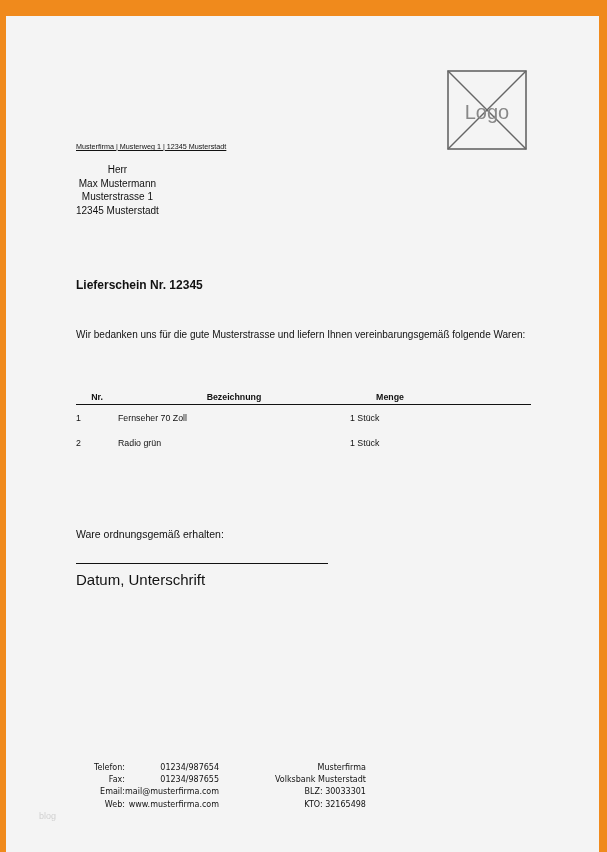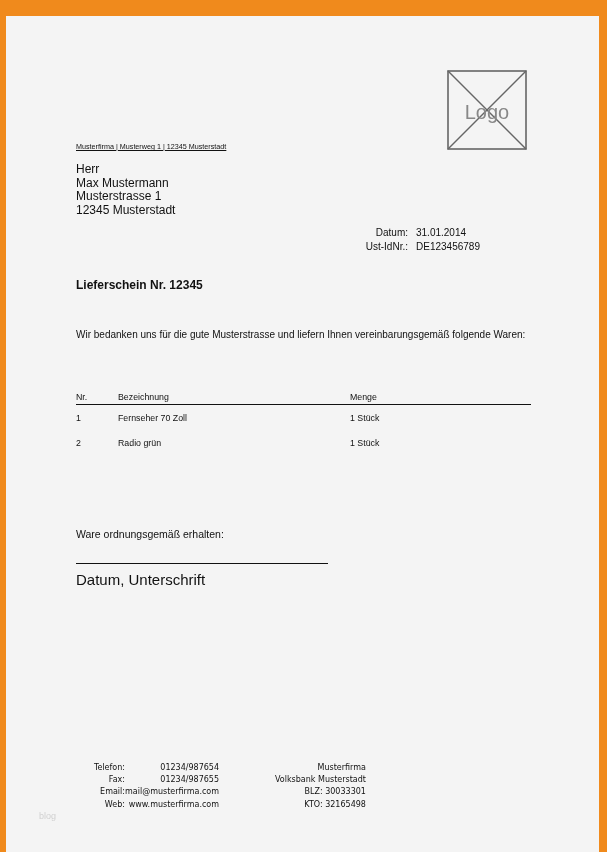--- a/index.html
+++ b/index.html
@@ -15,30 +15,30 @@
     }
     .abs { position: absolute; }
     .logo {
       left: 440px; top: 53px; width: 82px; height: 82px;
     }
     .logo svg { display: block; }
     .sender-line {
       left: 70px; top: 126px; font-size: 7.2px; text-decoration: underline;
       white-space: nowrap;
     }
-    .recipient { left: 70px; top: 147px; font-size: 12px; line-height: 13.5px; }
+    .recipient { left: 70px; top: 147px; font-size: 10px; line-height: 13.5px; text-align: center; }
     .meta { left: 350px; top: 210px; font-size: 10px; line-height: 13.5px; }
     .meta-row { display: flex; }
     .meta-label { width: 52px; text-align: right; margin-right: 8px; }
     .title { left: 70px; top: 262px; font-size: 12px; font-weight: bold; }
     .intro { left: 70px; top: 312px; width: 460px; font-size: 10px; line-height: 14px; }
     .table { left: 70px; top: 375px; width: 455px; font-size: 8.8px; }
     .thead {
-      display: flex; font-weight: normal; border-bottom: 1px solid #111;
-      height: 13px; line-height: 13px;
+      display: flex; font-weight: bold; border-bottom: 1px solid #111;
+      height: 13px; line-height: 13px; text-align: center;
     }
     .trow { display: flex; height: 24px; line-height: 24px; margin-top: 1px; }
     .trow:first-of-type { margin-top: 4px; }
     .c-nr { width: 42px; }
     .c-bez { width: 232px; }
     .c-menge { width: 80px; }
     .received { left: 70px; top: 512px; font-size: 10.5px; }
     .sig-line { left: 70px; top: 547px; width: 252px; border-top: 1px solid #111; }
     .sig-label { left: 70px; top: 555px; font-size: 15px; }
     .footer { font-family: "DejaVu Sans", sans-serif; font-size: 8px; line-height: 12.2px; color: #111; text-align: right; }
@@ -62,30 +62,20 @@
 
   <div class="abs sender-line">Musterfirma | Musterweg 1 | 12345 Musterstadt</div>
 
   <div class="abs recipient">
     <div>Herr</div>
     <div>Max Mustermann</div>
     <div>Musterstrasse 1</div>
     <div>12345 Musterstadt</div>
   </div>
 
-  <div class="abs meta">
-    <div class="meta-row">
-      <span class="meta-label">Datum:</span>
-      <span>31.01.2014</span>
-    </div>
-    <div class="meta-row">
-      <span class="meta-label">Ust-IdNr.:</span>
-      <span>DE123456789</span>
-    </div>
-  </div>
 
   <div class="abs title">Lieferschein Nr. 12345</div>
 
   <div class="abs intro">Wir bedanken uns für die gute Musterstrasse und liefern Ihnen vereinbarungsgemäß folgende Waren:</div>
 
   <div class="abs table">
     <div class="thead">
       <span class="c-nr">Nr.</span>
       <span class="c-bez">Bezeichnung</span>
       <span class="c-menge">Menge</span>

